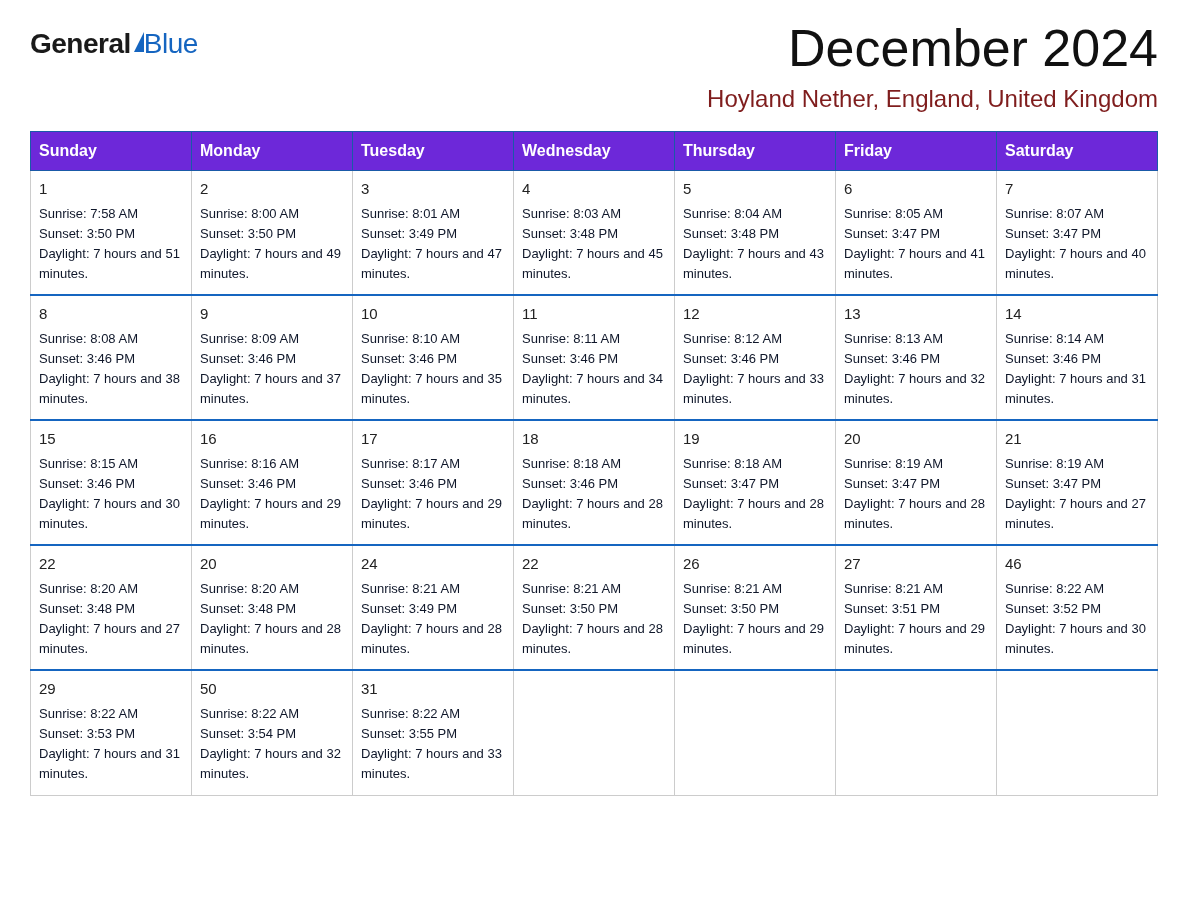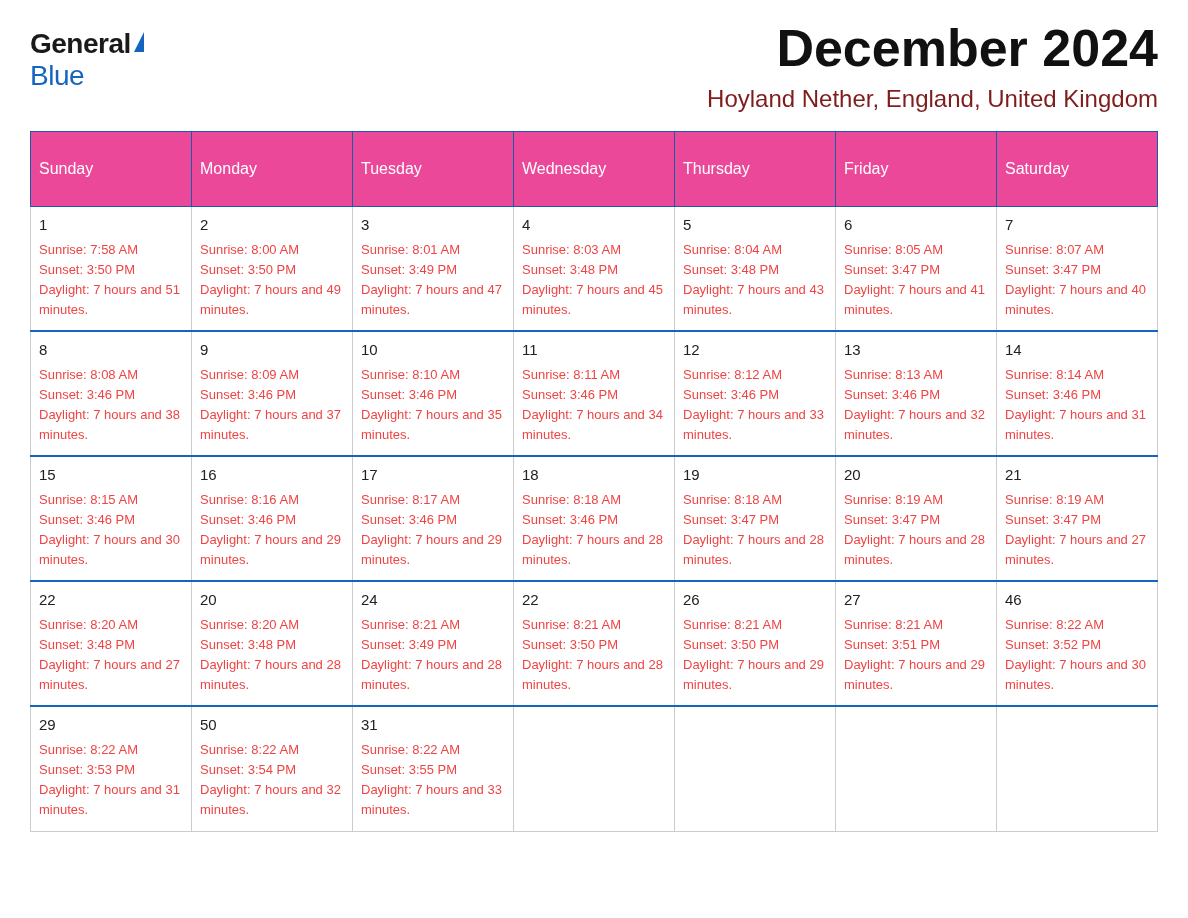--- a/index.html
+++ b/index.html
@@ -12,21 +12,21 @@
       padding: 20px 30px;
     }
     .header-area {
       display: flex;
       justify-content: space-between;
       align-items: flex-start;
       margin-bottom: 18px;
     }
     .logo {
       display: flex;
-      flex-direction: column;
+      flex-direction: row;
       align-items: flex-start;
       margin-top: 8px;
     }
     .logo-text-general {
       font-size: 28px;
       font-weight: bold;
       color: #1a1a1a;
       letter-spacing: -0.5px;
     }
     .logo-text-blue {
@@ -37,40 +37,40 @@
     }
     .logo-line {
       display: flex;
       align-items: center;
     }
     .title-area {
       text-align: right;
     }
     .month-title {
       font-size: 52px;
-      font-weight: bold;
+      font-weight: normal;
       color: #111;
       line-height: 1.1;
     }
     .location-title {
       font-size: 24px;
       color: #7f1d1d;
       margin-top: 8px;
     }
     .calendar-table {
       width: 100%;
       border-collapse: collapse;
       table-layout: fixed;
     }
     .calendar-table th {
-      background: #ec4899;
+      background: #6d28d9;
       color: #fff;
-      padding: 28px 8px;
+      padding: 10px 8px;
       font-size: 16px;
-      font-weight: normal;
+      font-weight: bold;
       text-align: left;
       border: 1px solid #1a5aa8;
     }
     .calendar-table td {
       vertical-align: top;
       padding: 7px 8px 10px 8px;
       border: 1px solid #ccc;
       font-size: 13px;
       line-height: 1.5;
       background: #fff;
@@ -80,21 +80,21 @@
       background: #fff;
     }
     .day-number {
       font-size: 15px;
       font-weight: normal;
       display: block;
       margin-bottom: 3px;
     }
     .day-info {
       font-size: 13px;
-      color: #ef4444;
+      color: #0f172a;
       line-height: 1.55;
     }
     .row-divider td {
       border-top: 2px solid #1565c0;
     }
   </style>
 </head>
 <body>
 
 <div class="header-area">

